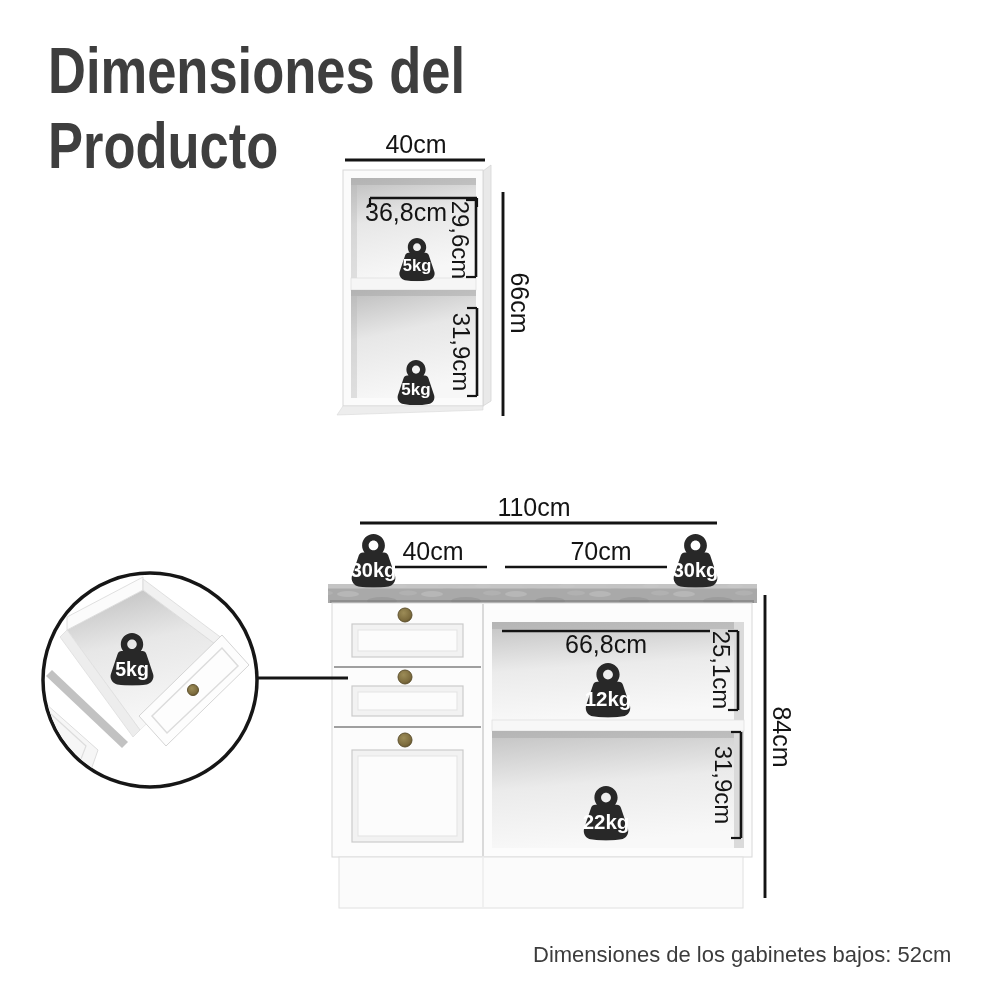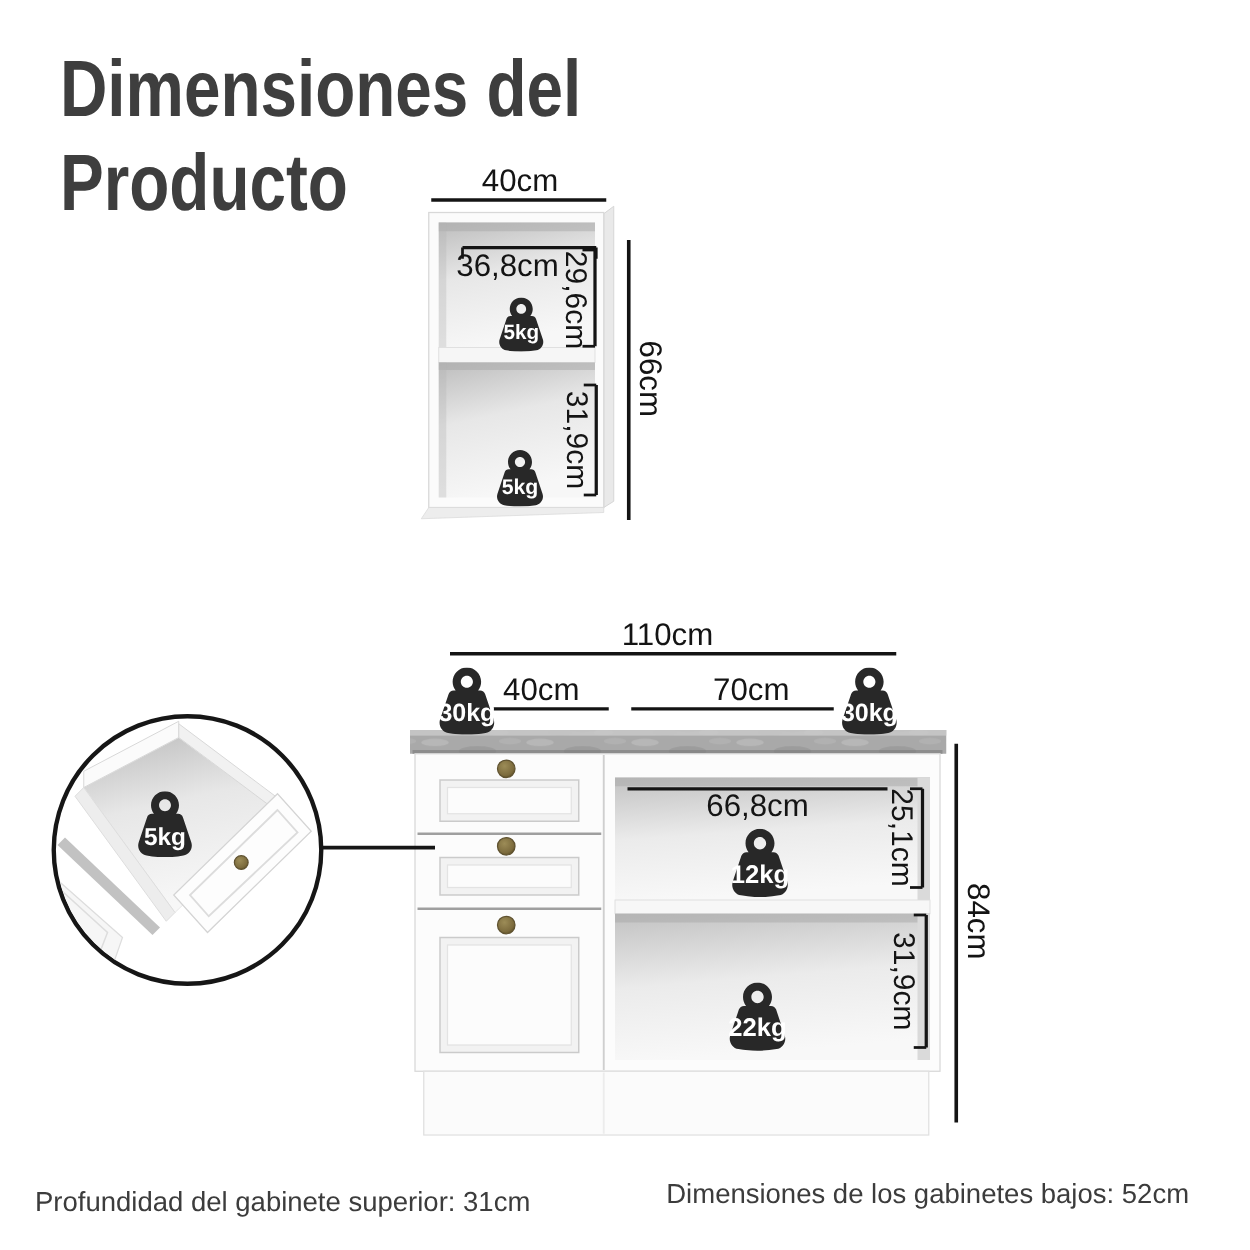--- a/index.html
+++ b/index.html
@@ -201,15 +201,14 @@
         <polygon points="222,648 152,716 167,733 238,666" fill="none" stroke="#dcdcdc" stroke-width="1.5"></polygon>
         <circle cx="193" cy="690" r="5.5" fill="url(#knobGrad)" stroke="#5f5230" stroke-width="1"></circle>
       </g>
       <g>
         <use href="#wt" x="104" y="633" width="56" height="52.6" fill="#282828"></use>
         <text class="wtxt" x="132" y="676" font-size="19.5" text-anchor="middle">5kg</text>
       </g>
     </g>
   </svg>
 
-  <div class="footnote fleft">Profundidad del gabinete superior: 31cm</div>
   <div class="footnote fright">Dimensiones de los gabinetes bajos: 52cm</div>
 </div>
 
 </body></html>

